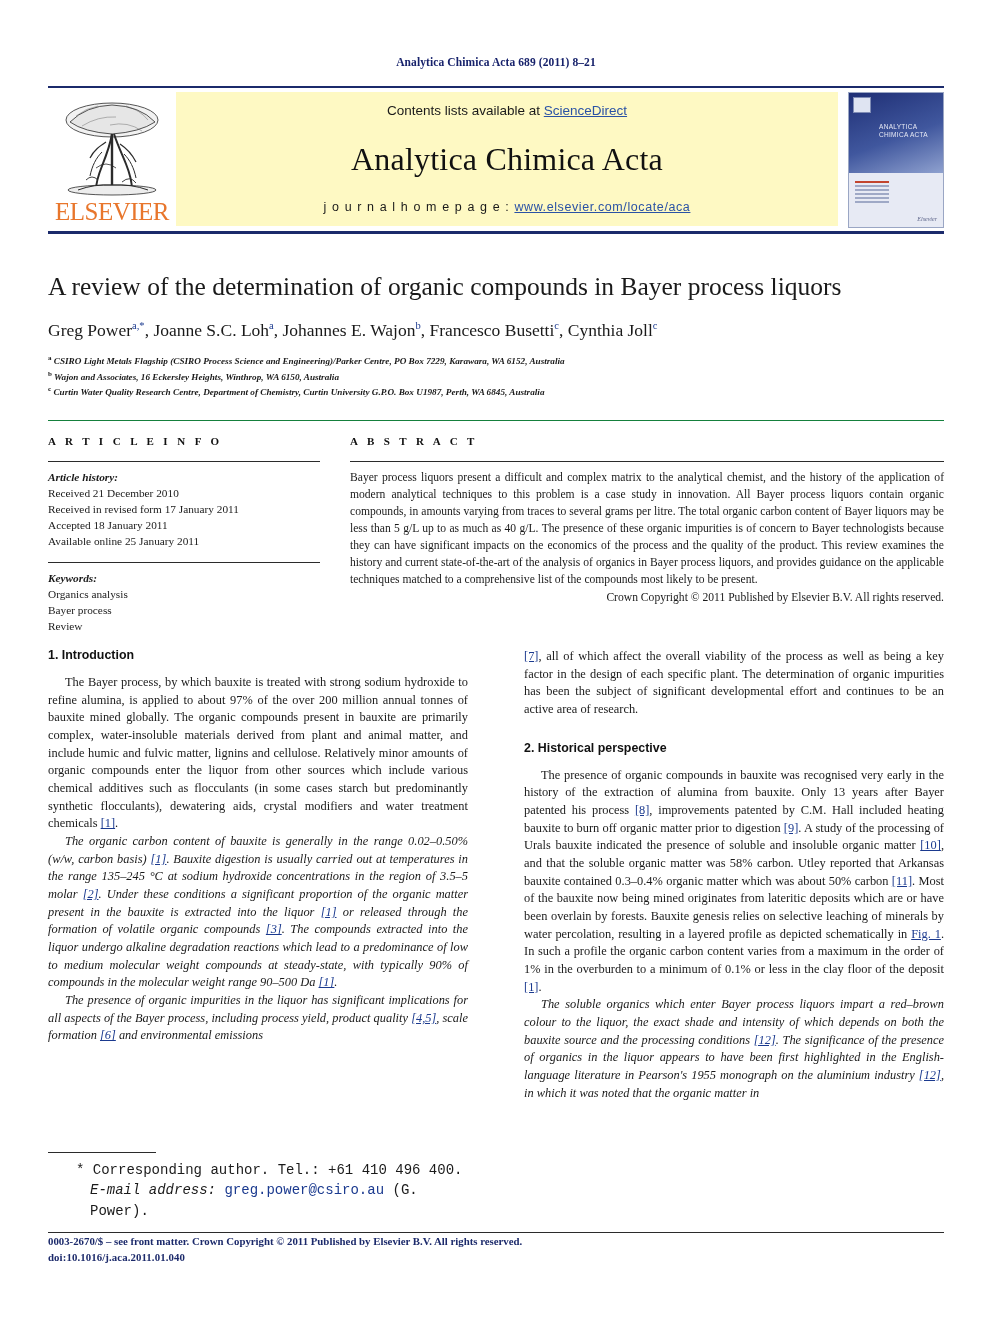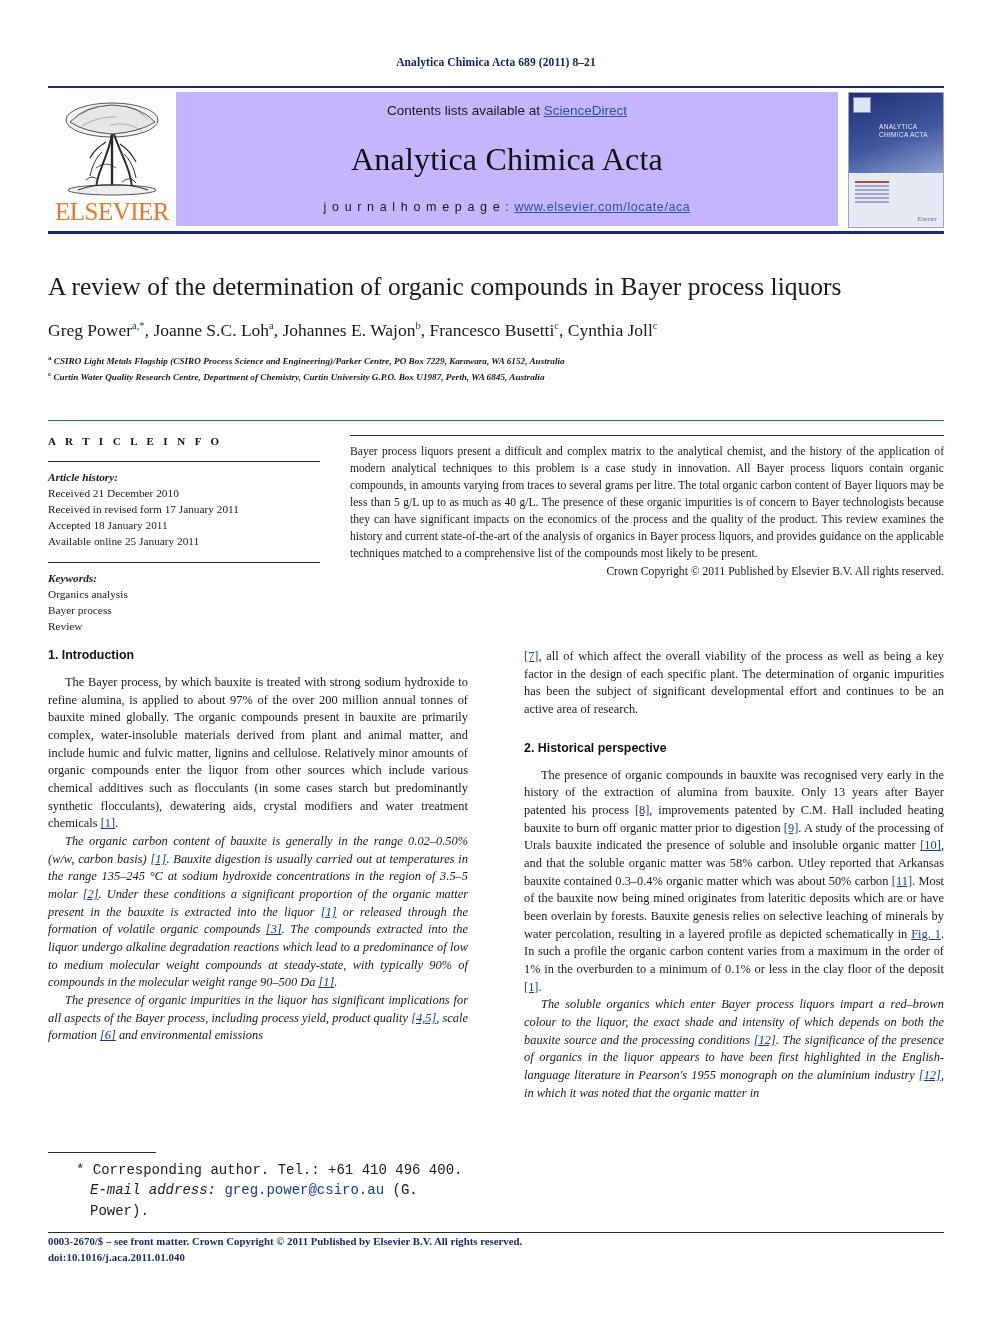--- a/index.html
+++ b/index.html
@@ -64,21 +64,21 @@
     font-family: "Liberation Serif", serif;
     font-size: 25px;
     letter-spacing: -0.5px;
     color: #e8762c;
     font-weight: normal;
     line-height: 1;
     margin-top: 1px;
   }
   .mast-center {
     flex: 1 1 auto;
-    background: #c4b5fd;
+    background: #fef9c3;
     display: flex;
     flex-direction: column;
     justify-content: space-between;
     align-items: center;
     padding: 11px 0 12px 0;
   }
   .contents-line {
     font-family: "Liberation Sans", sans-serif;
     font-size: 13.5px;
     color: #1a1a1a;
@@ -359,20 +359,21 @@
 
     </div>
     <div class="rule-bottom"></div>
   </div>
 
   <div class="titleblock">
     <h1 class="paper-title">A review of the determination of organic compounds in Bayer process liquors</h1>
     <div class="authors">Greg Power<sup>a,*</sup>, Joanne S.C. Loh<sup>a</sup>, Johannes E. Wajon<sup>b</sup>, Francesco Busetti<sup>c</sup>, Cynthia Joll<sup>c</sup></div>
     <div class="affil">
       <div><sup>a</sup> <span>CSIRO Light Metals Flagship (CSIRO Process Science and Engineering)/Parker Centre, PO Box 7229, Karawara, WA 6152, Australia</span></div>
+      <div><sup>b</sup> <span>Wajon and Associates, 16 Eckersley Heights, Winthrop, WA 6150, Australia</span></div>
       <div><sup>c</sup> <span>Curtin Water Quality Research Centre, Department of Chemistry, Curtin University G.P.O. Box U1987, Perth, WA 6845, Australia</span></div>
     </div>
   </div>
 
   <div class="infoblock">
     <div class="col-info">
       <div class="sec-head">A R T I C L E   I N F O</div>
       <div class="hr-thin"></div>
       <div class="info-group">
         <div class="lab">Article history:</div>
@@ -386,20 +387,21 @@
         <div class="lab">Keywords:</div>
         <div>Organics analysis</div>
         <div>Bayer process</div>
         <div>Review</div>
       </div>
     </div>
 
     <div class="col-gap"></div>
 
     <div class="col-abs">
+      <div class="sec-head">A B S T R A C T</div>
       <div class="hr-thin"></div>
       <div class="abstract-text">Bayer process liquors present a difficult and complex matrix to the analytical chemist, and the history of the application of modern analytical techniques to this problem is a case study in innovation. All Bayer process liquors contain organic compounds, in amounts varying from traces to several grams per litre. The total organic carbon content of Bayer liquors may be less than 5 g/L up to as much as 40 g/L. The presence of these organic impurities is of concern to Bayer technologists because they can have significant impacts on the economics of the process and the quality of the product. This review examines the history and current state-of-the-art of the analysis of organics in Bayer process liquors, and provides guidance on the applicable techniques matched to a comprehensive list of the compounds most likely to be present.</div>
       <div class="abstract-copy">Crown Copyright © 2011 Published by Elsevier B.V. All rights reserved.</div>
     </div>
   </div>
 
   <div class="body-cols">
 
     <div class="bcol">
       <h2 class="sect-title">1.  Introduction</h2>

